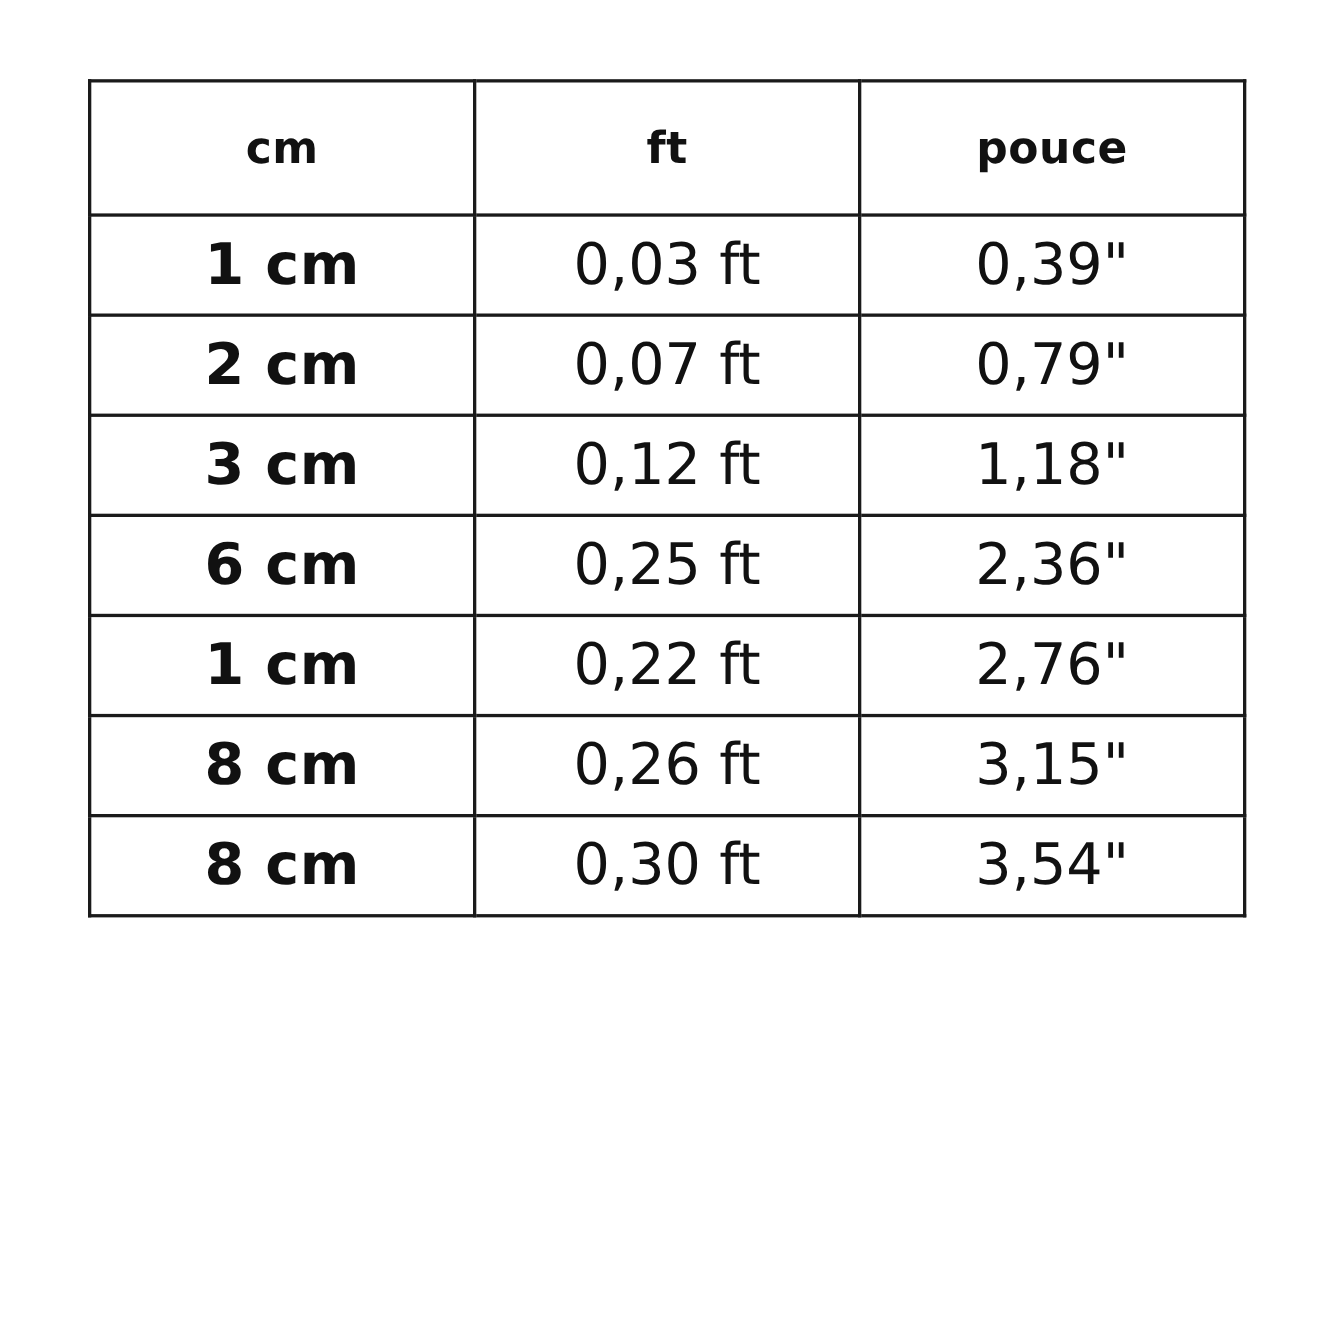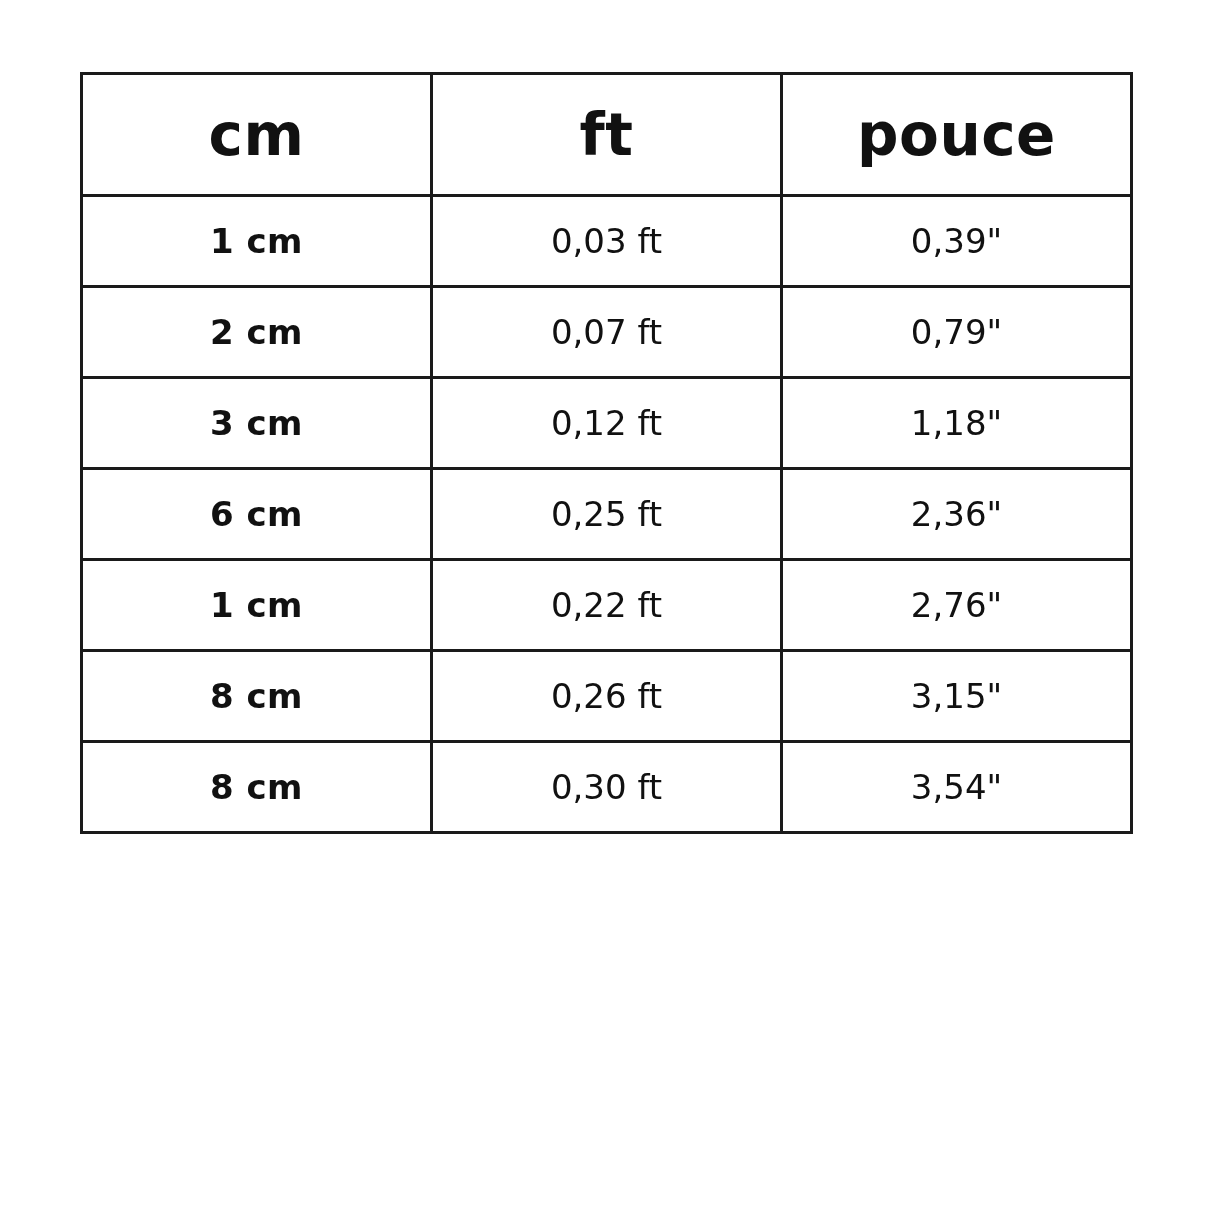--- a/index.html
+++ b/index.html
@@ -27,27 +27,27 @@
   }
   table.conv-table th,
   table.conv-table td {
     border: 3px solid #1a1a1a;
     text-align: center;
     vertical-align: middle;
     background: #ffffff;
   }
   table.conv-table th {
     height: 122px;
-    font-size: 58px;
+    font-size: 40px;
     font-weight: 800;
     letter-spacing: 0.5px;
   }
   table.conv-table td {
     height: 91px;
-    font-size: 34px;
+    font-size: 52px;
     font-weight: 400;
   }
   table.conv-table td.cm-cell {
     font-weight: 800;
     letter-spacing: 0.5px;
   }
 </style>
 </head>
 <body>
 

